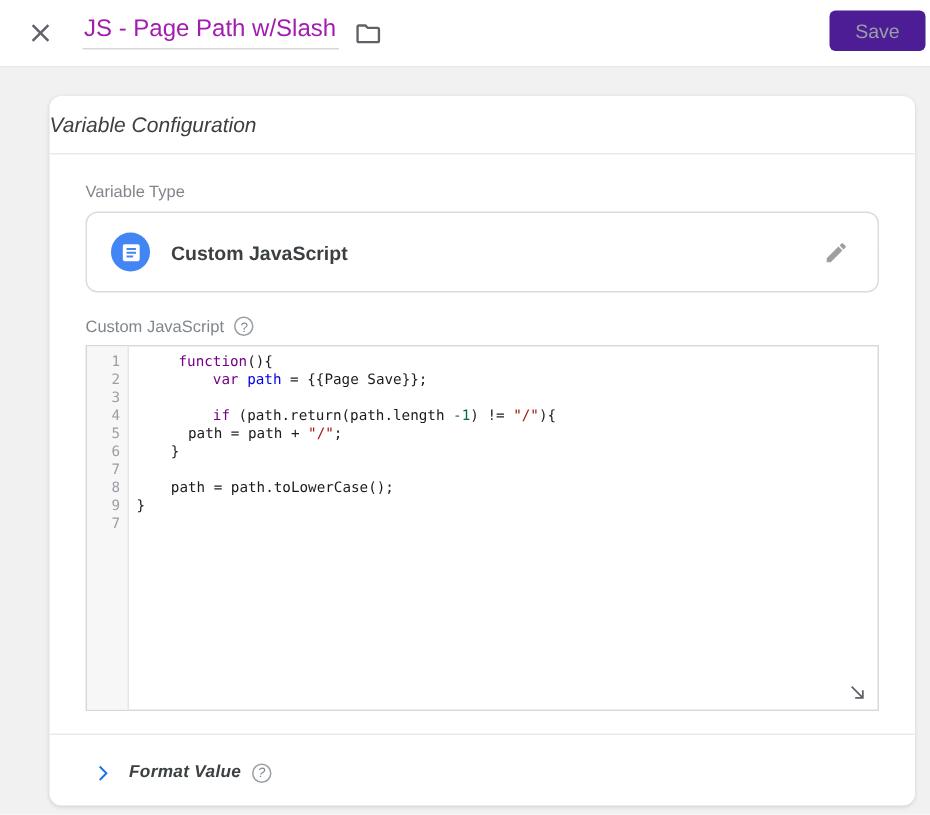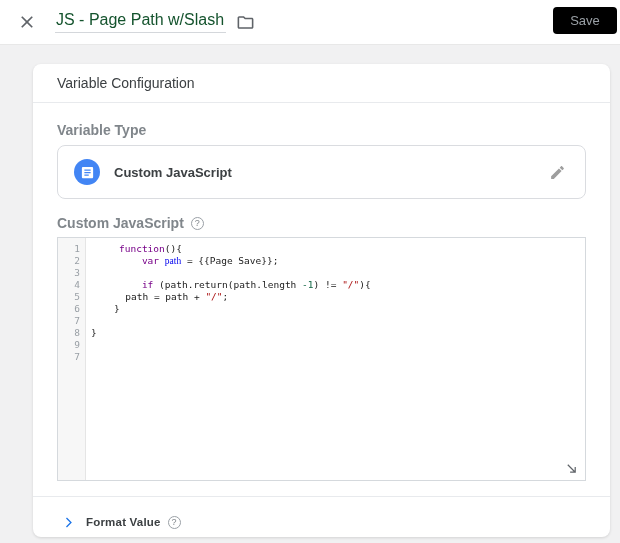--- a/index.html
+++ b/index.html
@@ -18,56 +18,56 @@
     display:flex; align-items:center;
     position:relative;
   }
   .close-btn {
     margin-left:16px; width:22px; height:22px;
     display:flex; align-items:center; justify-content:center;
     cursor:pointer;
   }
   .title-field {
     margin-left:17px;
-    font-size:16px; color:#14532d;
+    font-size:16px; color:#a21caf;
     padding:0 2px 3px 1px;
     border-bottom:1px solid #d4d7db;
     white-space:nowrap;
   }
   .folder-btn {
     margin-left:9px; width:20px; height:20px;
     display:flex; align-items:center; justify-content:center;
     cursor:pointer;
   }
   .save-btn {
     position:absolute; right:3px; top:7px;
     width:64px; height:27px;
-    background:#000000; color:#9aa0a6;
+    background:#4c1d95; color:#9aa0a6;
     border:none; border-radius:4px;
     font-size:13px; font-family:"Liberation Sans", sans-serif;
   }
 
   
   .card {
     margin:19px 10px 0 33px;
     width:577px; height:473px;
     background:#ffffff;
     border-radius:8px;
     box-shadow:0 1px 3px rgba(0,0,0,.13);
     overflow:hidden;
   }
   .card-header {
     height:39px; line-height:39px;
-    padding-left:24px;
     font-size:14px; color:#3c4043;
     border-bottom:1px solid #e8eaed;
+    font-style:italic;
   }
   .card-body { padding:19px 24px 0 24px; }
 
-  .field-label { font-size:14px; color:#80868b;font-weight:bold; }
+  .field-label { font-size:11px; color:#80868b; }
 
   .type-box {
     margin-top:7px; height:54px;
     border:1px solid #dadce0; border-radius:8px;
     display:flex; align-items:center;
     cursor:pointer;
   }
   .type-icon {
     width:26px; height:26px; border-radius:50%;
     background:#4285f4;
@@ -112,38 +112,39 @@
     font:9.5px/12px "DejaVu Sans Mono", monospace;
     color:#9aa0a6; text-align:right; padding-right:5px;
   }
   .code-col { flex:1; padding:5px 0 0 5px; overflow:hidden; }
   .cl {
     height:12px;
     font:9.5px/12px "DejaVu Sans Mono", monospace;
     white-space:pre; color:#1b1b1b;
   }
   .tok-kw  { color:#770088;margin-left:28px; }
-  .tok-def { color:#0000ee;font-family:Liberation Serif, serif; }
+  .tok-def { color:#0000ee; }
   .tok-str { color:#aa1111; }
   .tok-num { color:#116644; }
   .tok-pl  { color:#1b1b1b; }
   .resize-handle {
     position:absolute; right:7px; bottom:5px;
     width:14px; height:14px; cursor:nwse-resize;
     display:flex; align-items:center; justify-content:center;
   }
 
   
   .format-row {
     margin-top:15px;
     border-top:1px solid #e8eaed;
     height:51px;
     display:flex; align-items:center;
     padding-left:28px;
     cursor:pointer;
+    font-style:italic;
   }
   .chev { width:14px; height:14px; margin-right:11px; display:flex; align-items:center; justify-content:center; }
   .fv-label { font-size:11.5px; font-weight:bold; color:#3c4043; letter-spacing:.2px; }
 </style>
 </head>
 <body>
 
 <div class="topbar">
   <span class="close-btn">
     <svg width="20" height="20" viewBox="0 0 24 24">
@@ -200,20 +201,21 @@
           <div class="ln">7</div>
         </div>
       <div class="code-col">
           <div class="cl"><span class="tok-kw">function</span><span class="tok-pl">(){</span></div>
           <div class="cl"><span class="tok-pl">    </span><span class="tok-kw">var</span><span class="tok-pl"> </span><span class="tok-def">path</span><span class="tok-pl"> = {{Page Save}};</span></div>
           <div class="cl"></div>
           <div class="cl"><span class="tok-pl">    </span><span class="tok-kw">if</span><span class="tok-pl"> (path.return(path.length </span><span class="tok-num">-1</span><span class="tok-pl">) != </span><span class="tok-str">"/"</span><span class="tok-pl">){</span></div>
           <div class="cl"><span class="tok-pl">      path = path + </span><span class="tok-str">"/"</span><span class="tok-pl">;</span></div>
           <div class="cl"><span class="tok-pl">    }</span></div>
           <div class="cl"></div>
+          <div class="cl"><span class="tok-pl">    path = path.toLowerCase();</span></div>
           <div class="cl"><span class="tok-pl">}</span></div>
         </div>
       <span class="resize-handle">
         <svg width="13" height="13" viewBox="0 0 14 14">
           <path d="M3 3 L11 11 M11 5.5 V11 H5.5" stroke="#5f6368" stroke-width="1.3" fill="none"></path>
         </svg>
       </span>
     </div>
 
   </div>

